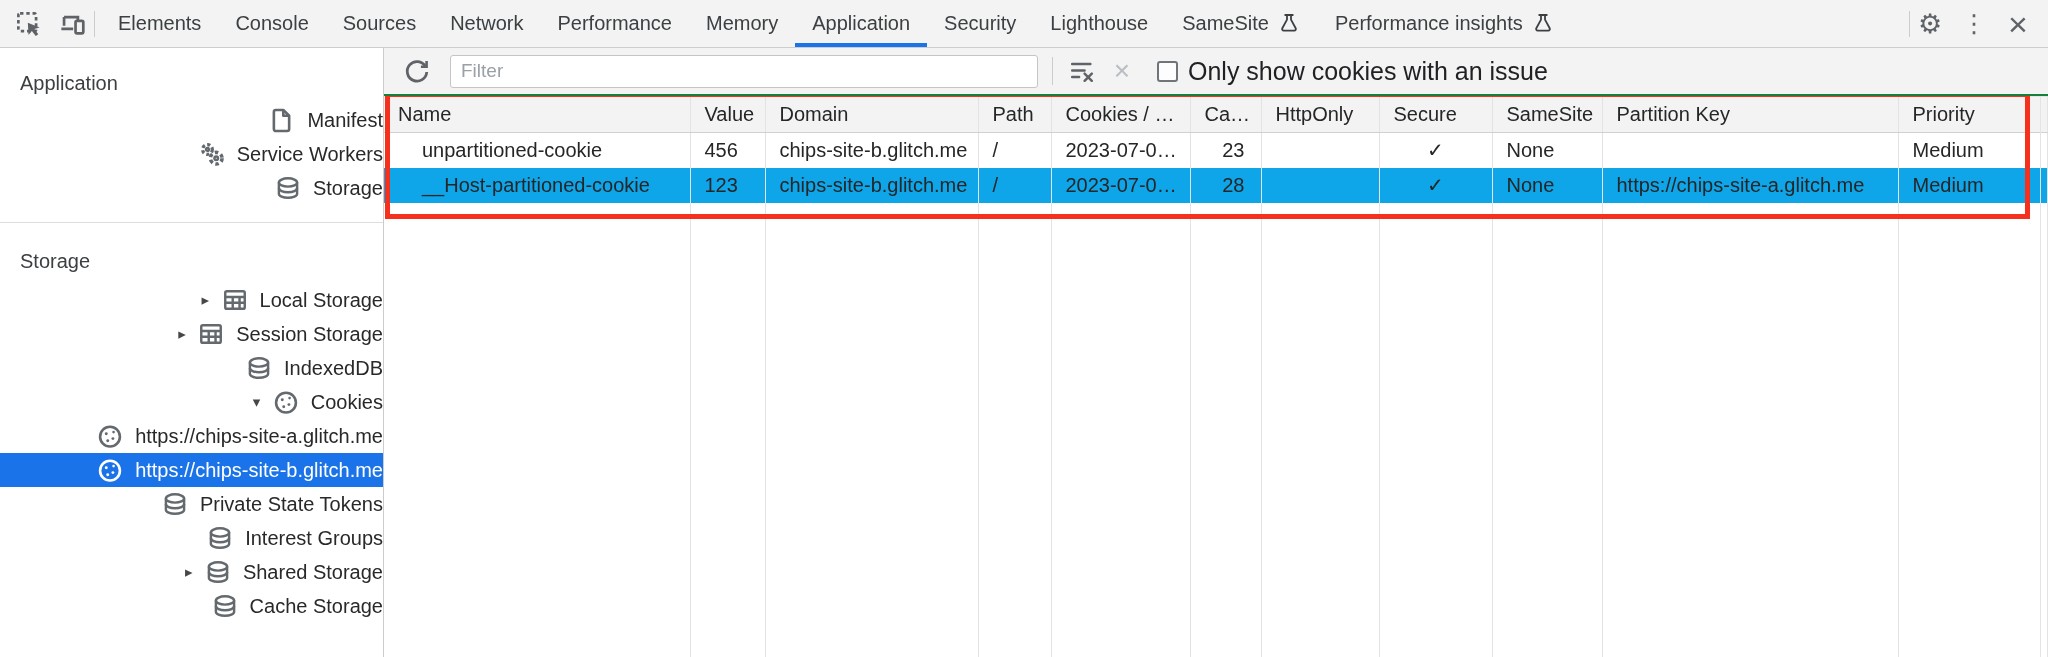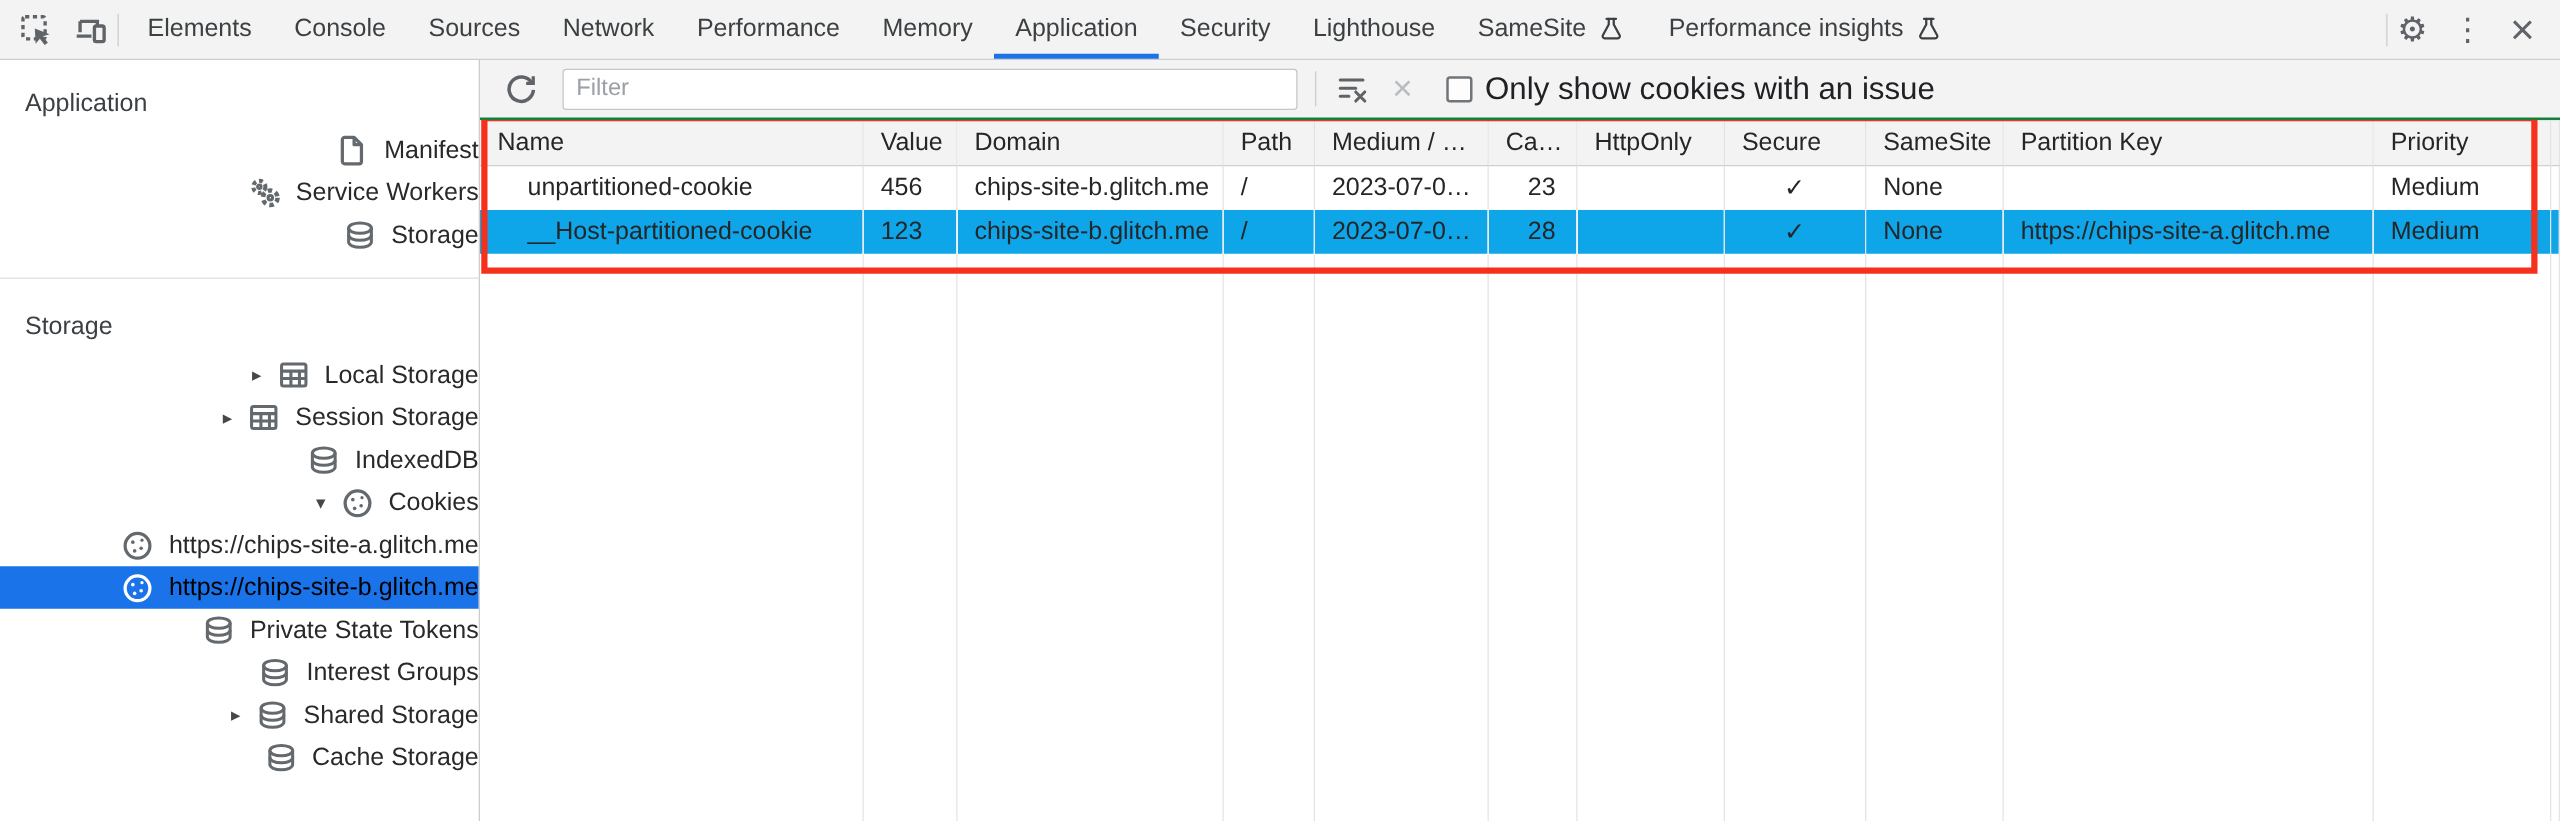--- a/index.html
+++ b/index.html
@@ -31,21 +31,21 @@
   .sidebar { width:384px; flex:none; border-right:1px solid #ccc; background:#fff; overflow:hidden; }
   .sec-header { font-size:20px; color:#3c4043; padding:24px 0 0 20px; height:46px; }
   .sec-header.second { padding-top:27px; height:49px; margin-bottom:11px; }
   .tree { margin-top:9px; }
   .item { display:flex; align-items:center; height:34px; font-size:20px; color:#28292b; cursor:pointer; white-space:nowrap;justify-content:flex-end; }
   .item .arrow { width:22px; flex:none; font-size:15px; color:#474747; text-align:left; padding-left:2px; }
   .item .tree-ico { width:26px; height:26px; flex:none; margin-right:12px; color:#64696e; }
   .lvl-app { padding-left:46px; }
   .lvl-st  { padding-left:22px; }
   .lvl-child { padding-left:70px; }
-  .item.selected { background:#1a73e8; color:#000000; }
+  .item.selected { background:#1a73e8; color:#ffffff; }
   .item.selected .tree-ico { color:#fff; }
   .divider { border-top:1px solid #ddd; margin-top:17px; }
 
   
   .main { flex:1; position:relative; min-width:0; display:flex; flex-direction:column; }
   .filterbar { height:48px; flex:none; background:#f3f3f3; border-bottom:2px solid #15803d;
     display:flex; align-items:center; padding-left:16px; }
   .refresh-btn { width:34px; height:34px; display:flex; align-items:center; justify-content:center; color:#5f6368; cursor:pointer; }
   .filter-input { width:588px; height:33px; margin-left:16px; border:1px solid #c5c5c5; border-radius:3px;
     background:#fff; font-size:19px; padding:0 10px; color:#202124; outline:none;
@@ -305,21 +305,21 @@
             <col style="width:110px">
               <col style="width:296px">
               <col style="width:149px">
           </colgroup>
           <thead>
             <tr>
               <th>Name</th>
               <th>Value</th>
               <th>Domain</th>
               <th>Path</th>
-              <th>Medium / M…</th>
+              <th>Cookies / M…</th>
               <th>Cache</th>
               <th>HttpOnly</th>
               <th>Secure</th>
               <th>SameSite</th>
               <th>Partition Key</th>
               <th>Priority</th>
             </tr>
           </thead>
           <tbody>
             <tr>

